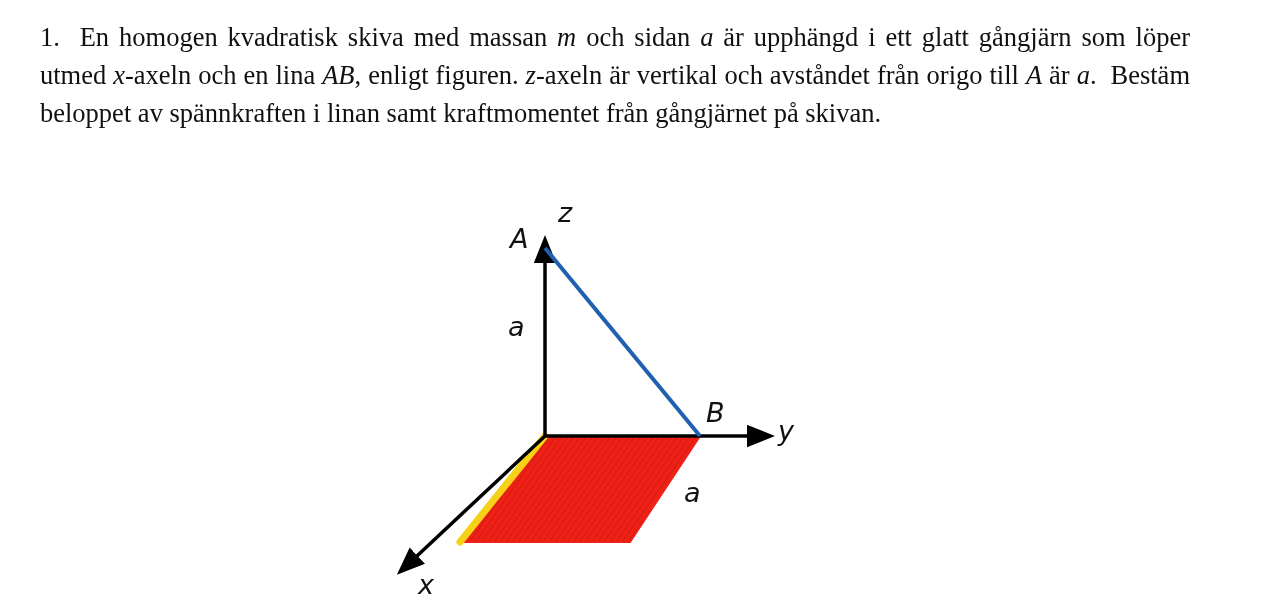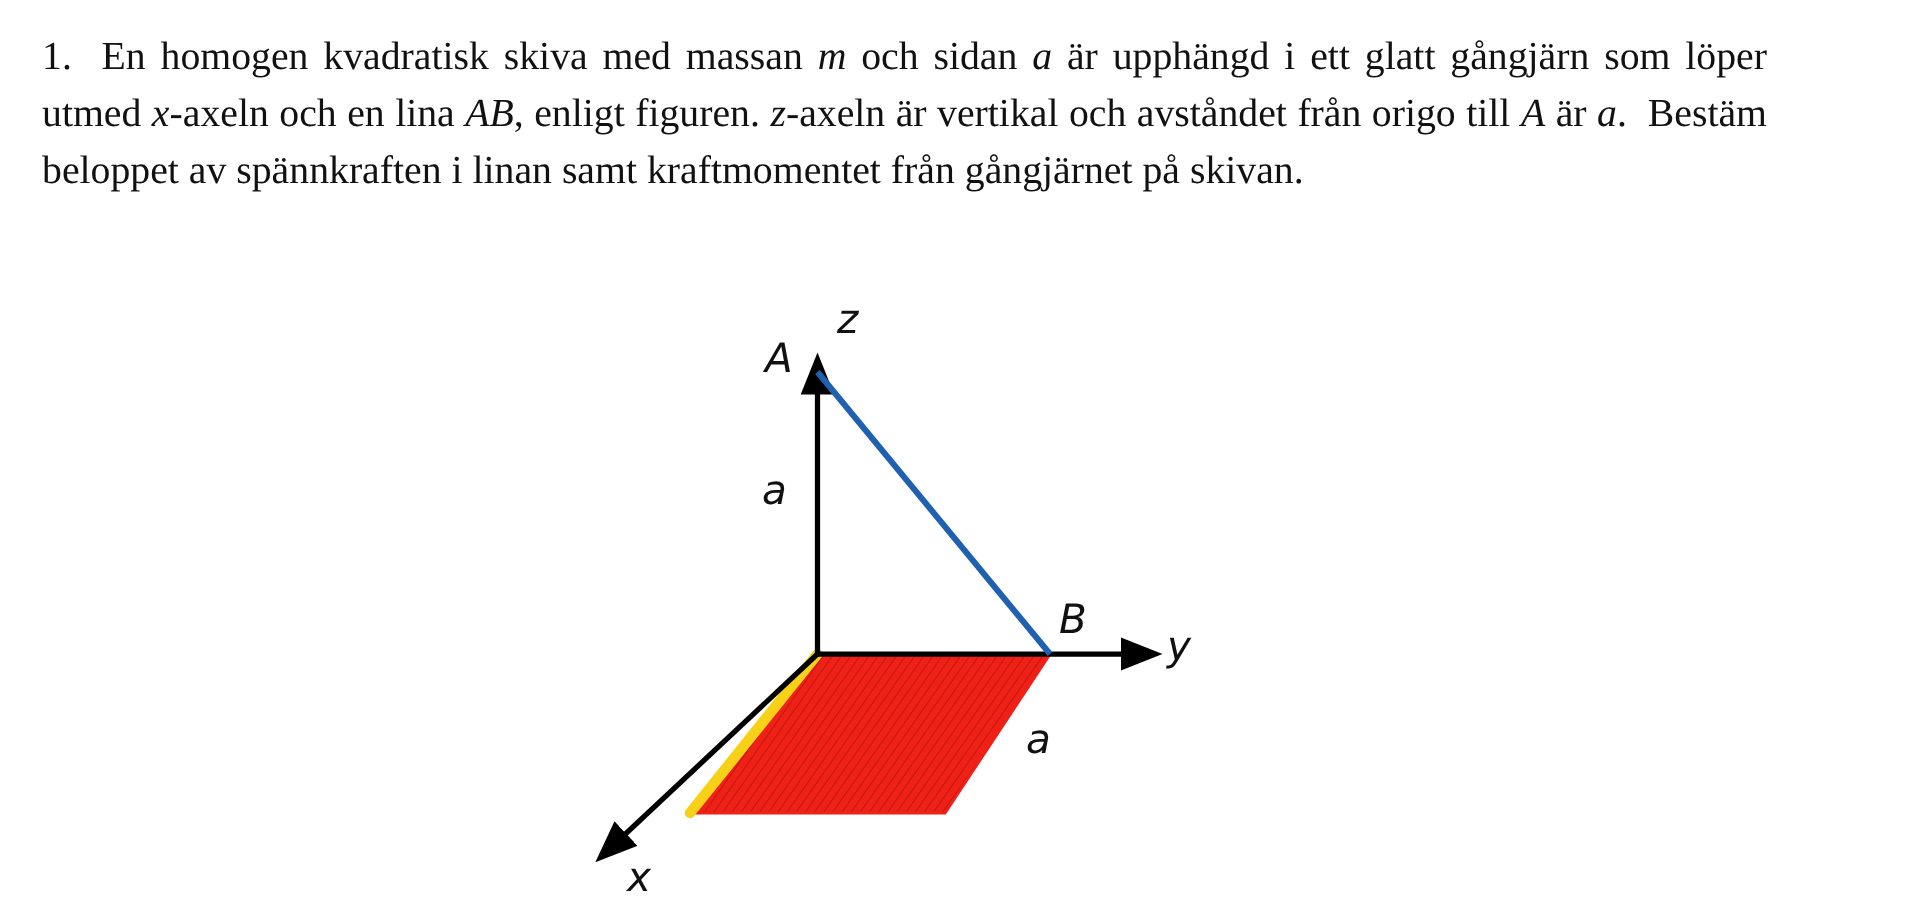--- a/index.html
+++ b/index.html
@@ -14,21 +14,21 @@
     font-family: "Liberation Serif", serif;
     color: #000000;
   }
   #page {
     position: relative;
     width: 1274px;
     height: 608px;
   }
   .problem-block {
     position: absolute;
-    left: 28px;
+    left: 40px;
     top: 18px;
     width: 1150px;
   }
   .problem-text {
     font-family: "Liberation Serif", serif;
     font-size: 26.5px;
     line-height: 1.44;
     text-align: justify;
     text-justify: inter-word;
     color: #111111;

